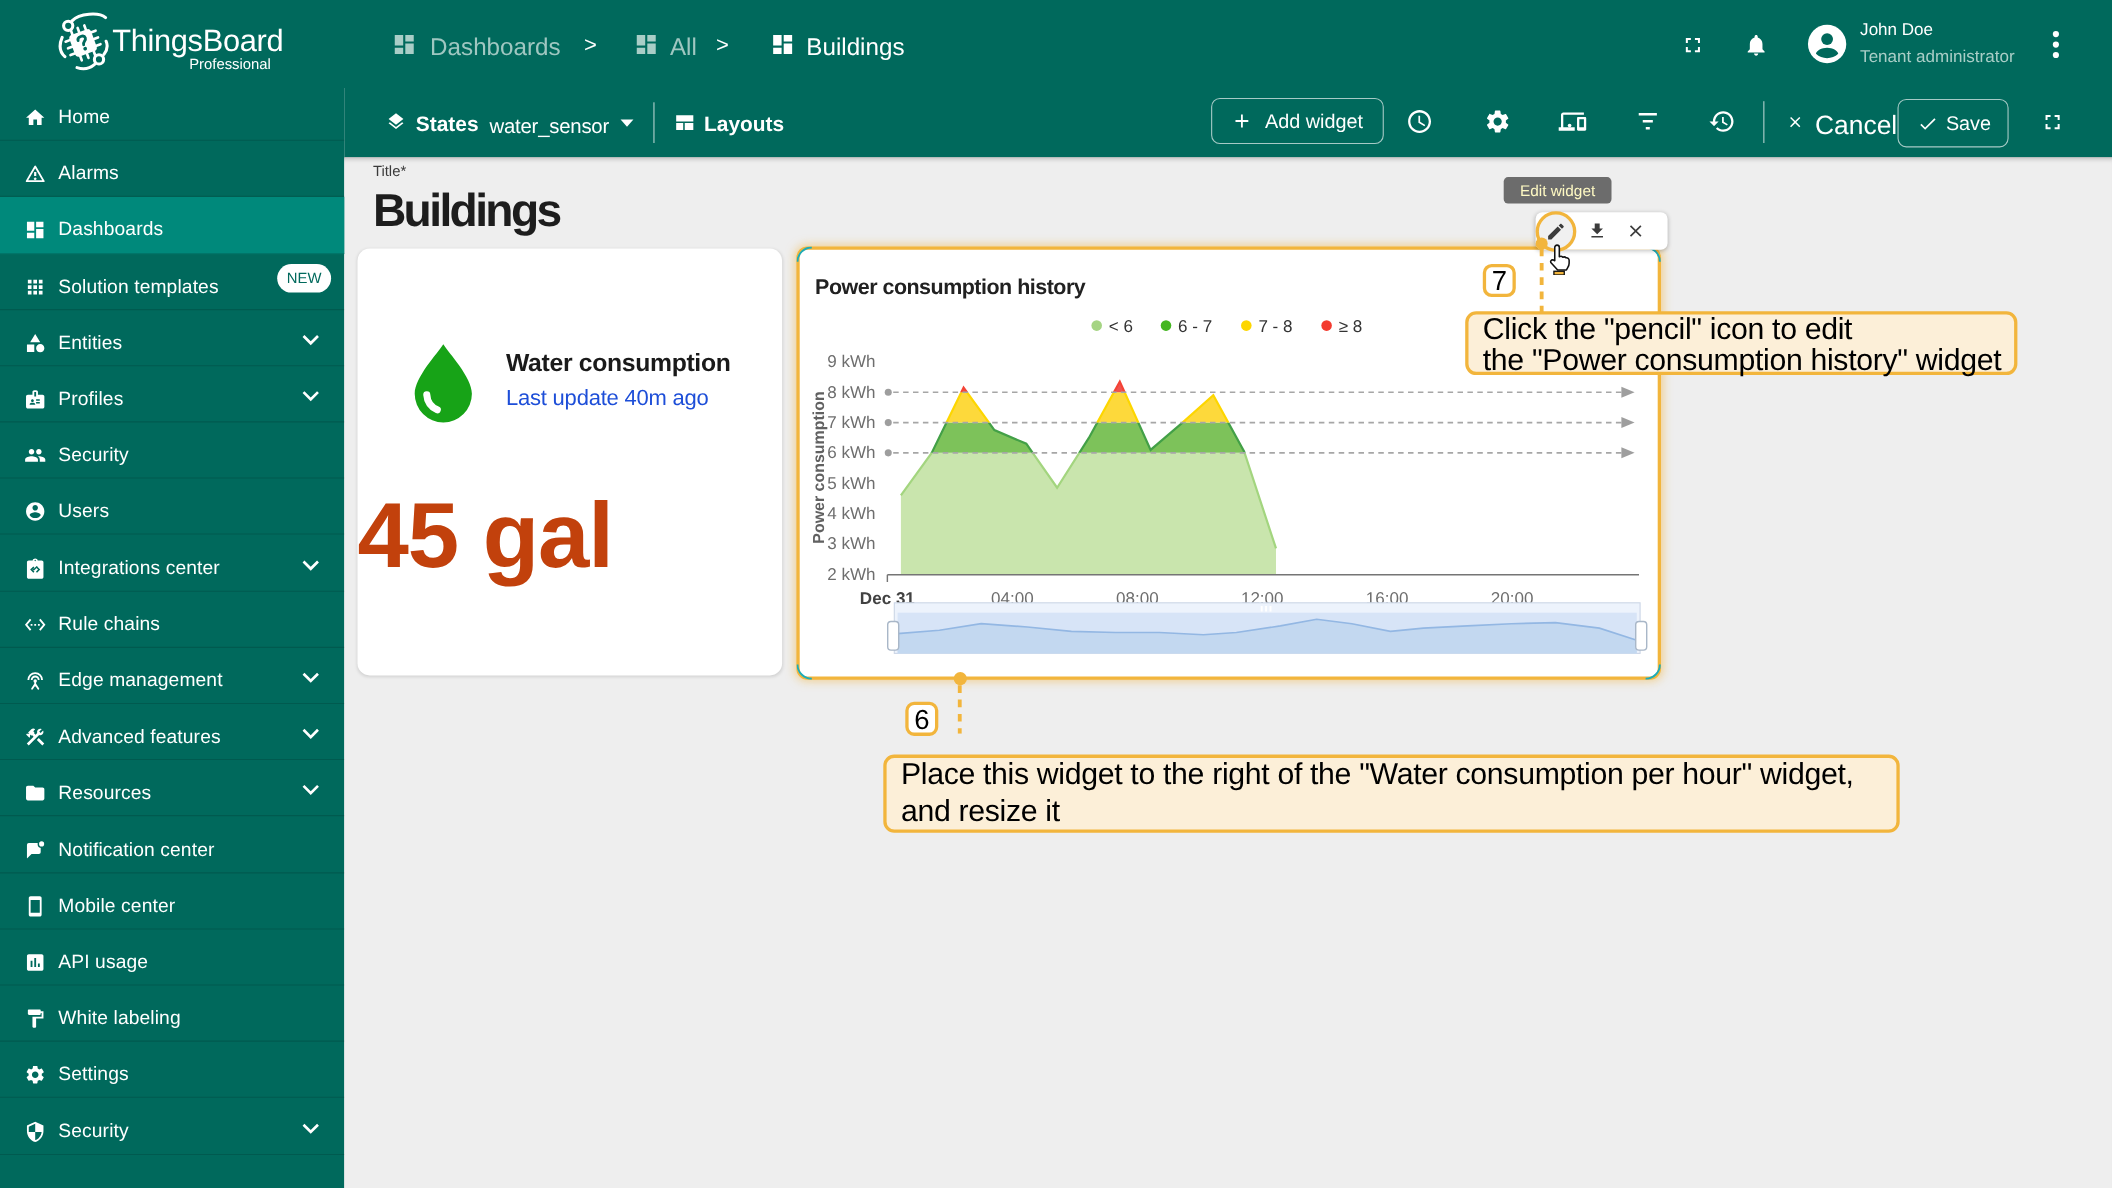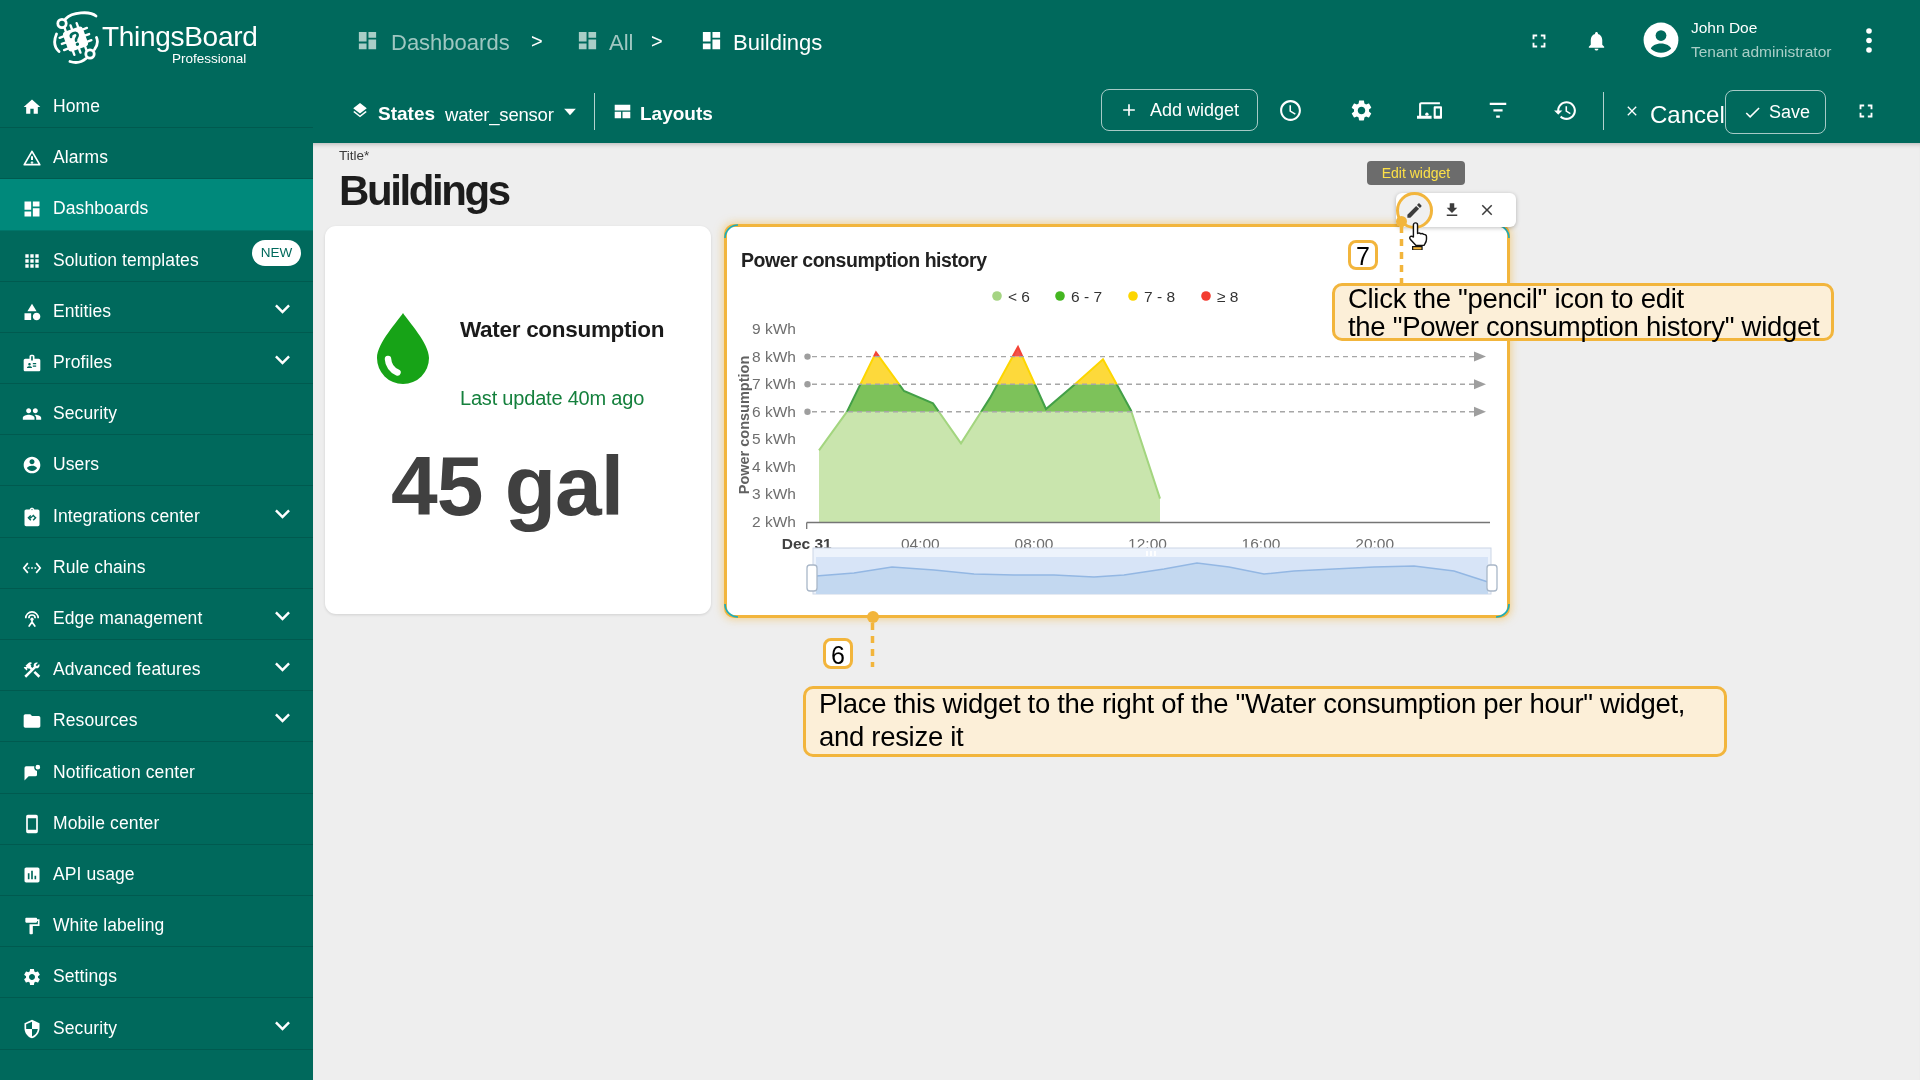--- a/index.html
+++ b/index.html
@@ -33,21 +33,21 @@
 
 #watercard { position:absolute; left:325px; top:226px; width:386px; height:388px; background:#fff; border-radius:11px; box-shadow:0 1px 3px rgba(0,0,0,0.12); }
 #chartwidget { position:absolute; left:724px; top:224px; width:786px; height:394px; background:#fff; border-radius:10px; border:3px solid #f2b53c; box-shadow:0 0 9px 1px rgba(242,181,60,0.55); }
 
 
 .callout { position:absolute; background:#fcefd8; border:3px solid #f2b53c; border-radius:10px; color:#000; font-size:27.5px; letter-spacing:-0.3px; }
 .badge { position:absolute; background:#fff; border:3px solid #f2b53c; border-radius:8px; color:#000; font-size:25px; text-align:center; }
 
 
 #editbar { position:absolute; left:1396px; top:193px; width:120px; height:34px; background:#fff; border-radius:6px; box-shadow:0 1px 4px rgba(0,0,0,0.25); }
-#edittip { position:absolute; left:1367px; top:161px; width:98px; height:24px; background:rgba(97,97,97,0.92); border-radius:4px; color:#fde047; font-size:14px; text-align:center; line-height:24px; }
+#edittip { position:absolute; left:1367px; top:161px; width:98px; height:24px; background:rgba(97,97,97,0.92); border-radius:4px; color:#fef9c3; font-size:14px; text-align:center; line-height:24px; }
 </style>
 </head>
 <body>
 <div id="header"></div>
 <div id="sidebar"></div>
 <div id="toolbar"></div>
 <div id="content"></div>
 
 <svg class="abs" style="left:52px;top:10px;" width="48" height="56" viewBox="0 0 48 56">
   <g fill="none" stroke="#fff" stroke-width="2.8" stroke-linecap="round">
@@ -311,22 +311,22 @@
 
 <div class="abs" style="left:339px;top:148px;color:#3a3a3a;font-size:13.5px;">Title*</div>
 <div class="abs" style="left:339px;top:167px;color:#1d1d1d;font-size:42px;font-weight:bold;letter-spacing:-2.4px;">Buildings</div>
 
 <div id="watercard">
   <svg class="abs" style="left:50px;top:86px;" width="56" height="73" viewBox="0 0 56 73">
     <path d="M28 1 C23 9, 2 31, 2 46 a26 26 0 0 0 52 0 C54 31, 33 9, 28 1 Z" fill="#17a317"></path>
     <path d="M13 47 a15.5 15.5 0 0 0 9.5 13.5" fill="none" stroke="#fff" stroke-width="6.5" stroke-linecap="round"></path>
   </svg>
   <div class="abs" style="left:135px;top:91px;font-size:22.5px;font-weight:bold;color:#1a1a1a;letter-spacing:-0.3px;">Water consumption</div>
-  <div class="abs" style="left:135px;top:125px;font-size:20px;color:#15803d;letter-spacing:-0.2px;margin-top:36px;">Last update 40m ago</div>
-  <div class="abs" style="left:0;top:212px;width:364px;text-align:center;font-size:84px;font-weight:bold;color:#404040;letter-spacing:-1px;">45 gal</div>
+  <div class="abs" style="left:135px;top:125px;font-size:20px;color:#1d4ed8;letter-spacing:-0.2px;">Last update 40m ago</div>
+  <div class="abs" style="left:0;top:212px;width:364px;font-size:84px;font-weight:bold;color:#c2410c;letter-spacing:-1px;">45 gal</div>
 </div>
 
 <div id="chartwidget"></div>
 <svg class="abs" style="left:724px;top:224px;" width="786" height="394" viewBox="0 0 786 394">
   <defs>
     <clipPath id="b1">
         <rect x="0" y="187.7" width="786" height="111"></rect>
       </clipPath>
     <clipPath id="b2">
         <rect x="0" y="160.2" width="786" height="27.5"></rect>

